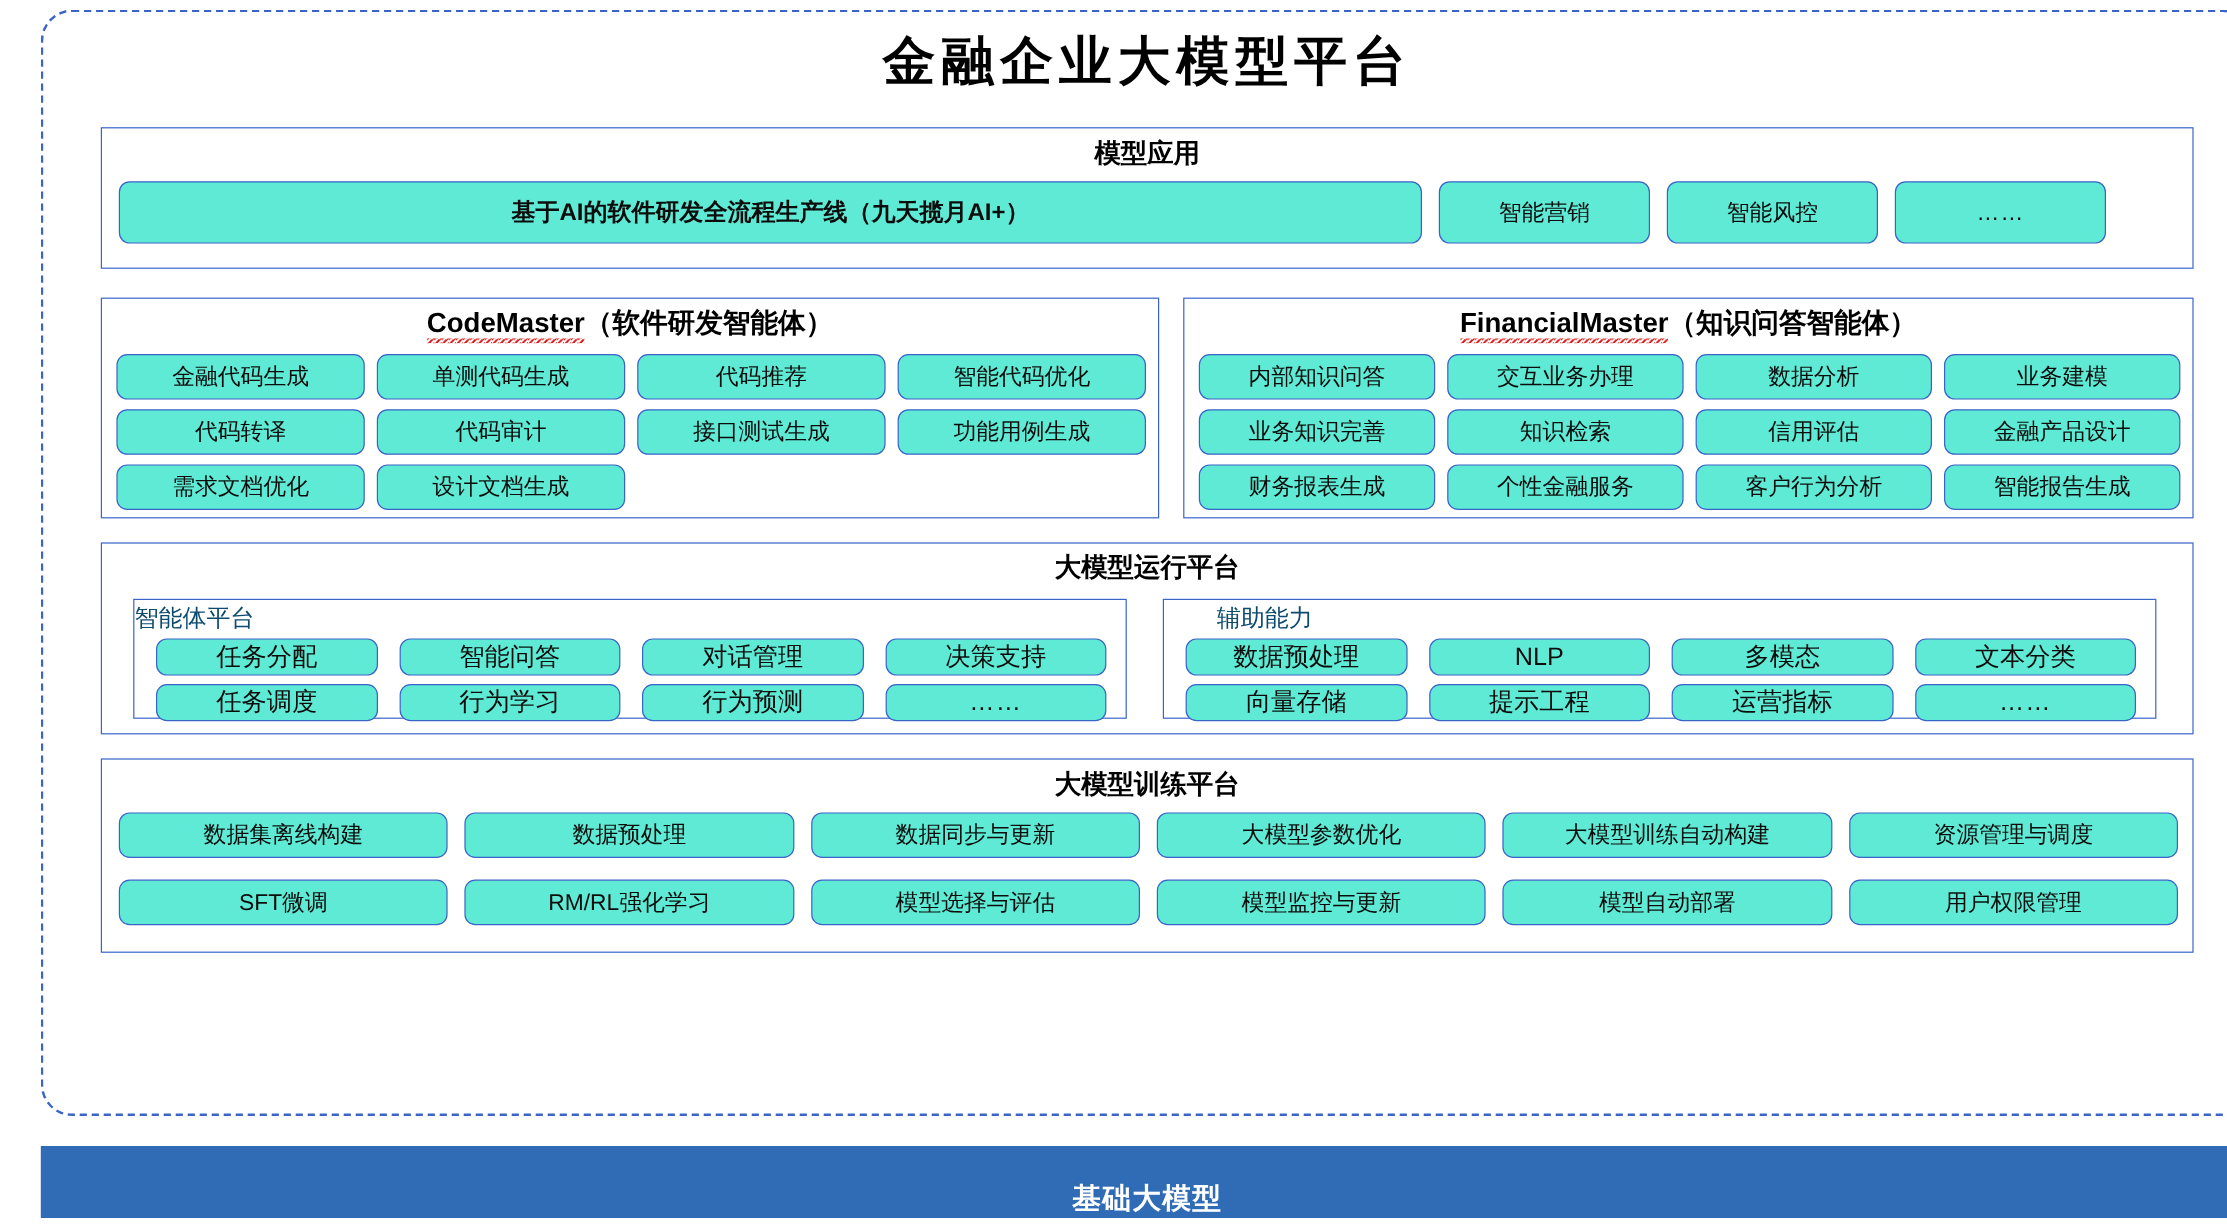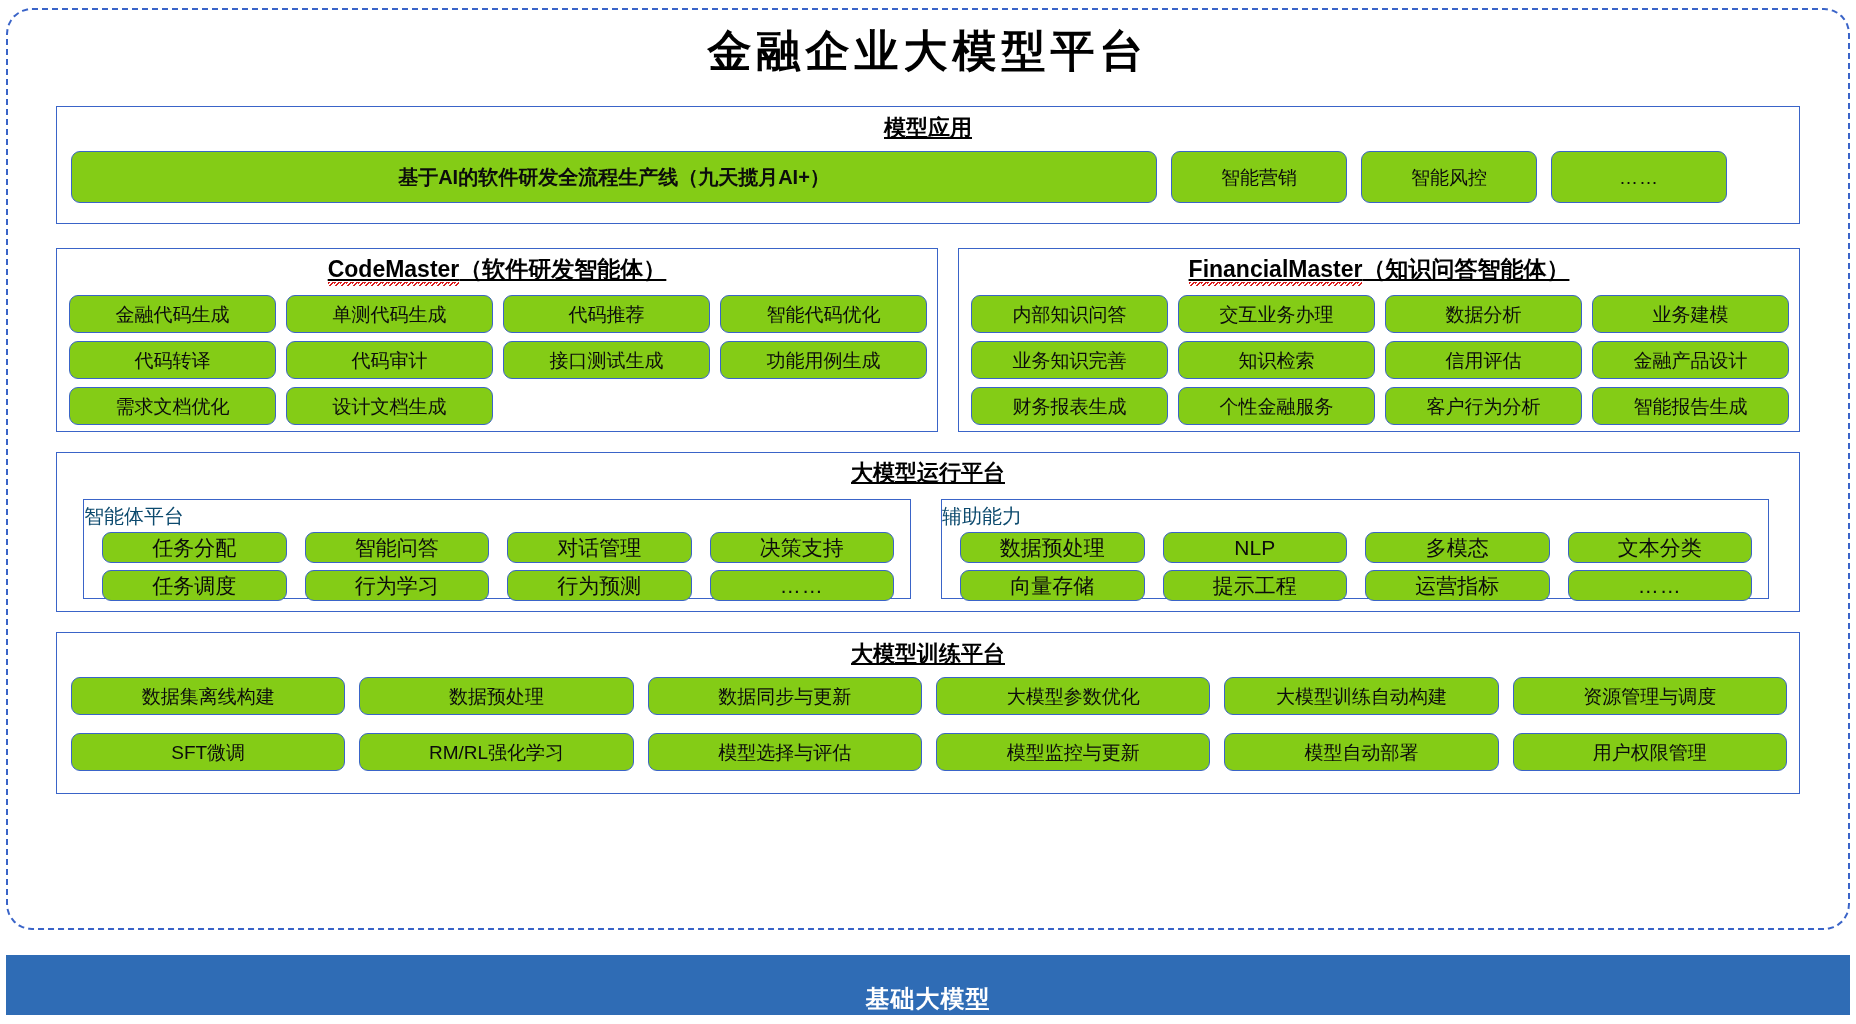--- a/index.html
+++ b/index.html
@@ -3,21 +3,21 @@
 <meta charset="utf-8">
 <style>
   * { box-sizing: border-box; margin: 0; padding: 0; }
   html, body {
     width: 1856px; height: 1024px;
     background: #ffffff;
     font-family: "Liberation Sans", "DejaVu Sans", sans-serif;
     overflow: hidden;
   }
 
-  #root { position: relative; width: 1500px; height: 1024px; }
+  #root { position: relative; width: 1500px; height: 1024px; margin-left: 28px; }
 
   
   .outer-frame {
     position: absolute;
     left: 6px; top: 8px;
     width: 1844px; height: 922px;
     border: 2px dashed #3a64c8;
     border-radius: 26px;
   }
 
@@ -32,21 +32,20 @@
     font-weight: 700;
     letter-spacing: 5px;
     color: #000000;
   }
 
   
   .panel {
     position: absolute;
     border: 1.6px solid #3a64c8;
     background: #ffffff;
-    text-decoration: underline;
   }
   .panel-title {
     text-align: center;
     font-size: 22px;
     font-weight: 700;
     color: #000;
     line-height: 1;
   }
 
   .sub-title {
@@ -54,21 +53,21 @@
     font-size: 20px;
     font-weight: 400;
     color: #0c4a6e;
     line-height: 1;
   }
 
   
   .pill {
     border: 1.4px solid #3a64c8;
     border-radius: 9px;
-    background: #84cc16;
+    background: #5eead4;
     display: flex;
     align-items: center;
     justify-content: center;
     font-size: 19px;
     color: #0c0c0c;
     line-height: 1;
     white-space: nowrap;
     padding: 0 4px;
   }
   .pill.dots { letter-spacing: 1px; }
@@ -126,20 +125,21 @@
     position: absolute; left: 26px; top: 46px;
     width: 828px; height: 100px;
     border: 1.4px solid #3a64c8;
     background: #fff;
   }
   #aux-box {
     position: absolute; left: 884px; top: 46px;
     width: 828px; height: 100px;
     border: 1.4px solid #3a64c8;
     background: #fff;
+    padding-left: 44px;
   }
   .subbox-title { margin-top: 6px; }
   .subgrid {
     position: absolute; left: 18px; top: 32px;
     width: 792px;
     display: grid;
     grid-template-columns: repeat(4, 1fr);
     gap: 7px 18px;
   }
   .subgrid .pill { height: 31px; font-size: 21px; }

